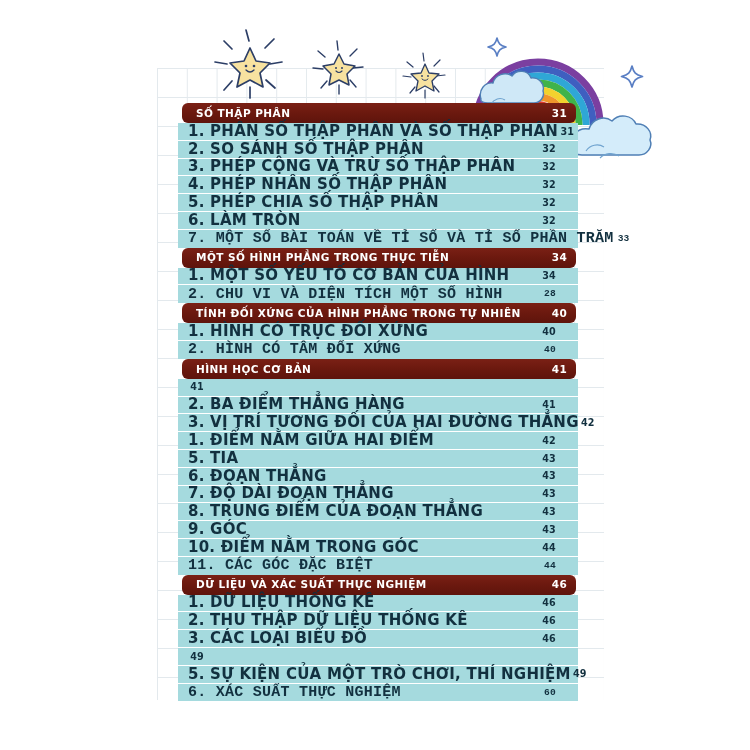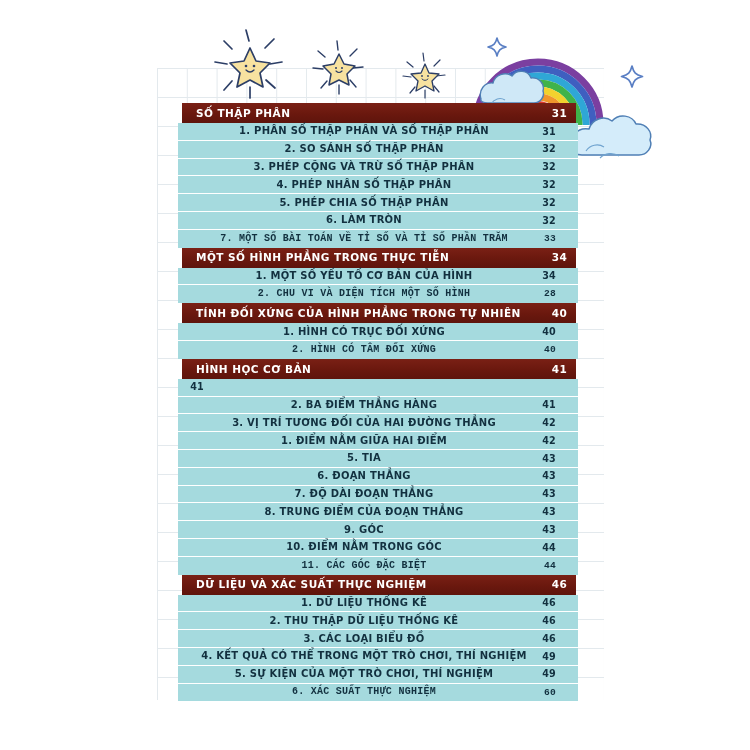--- a/index.html
+++ b/index.html
@@ -64,20 +64,21 @@
     margin-left: 4px;
     width: 394px;
     height: 20px;
     background: #6d1a10;
     background-image: linear-gradient(to bottom, #7a2015 0%, #6a180e 55%, #5e140c 100%);
     display: flex;
     align-items: center;
     box-sizing: border-box;
     padding-left: 14px;
     padding-right: 9px;
+    border-radius: 6px;
   }
   .ch-head .ch-title {
     color: #ffffff;
     font-size: 10.5px;
     font-weight: bold;
     letter-spacing: .45px;
     white-space: nowrap;
     flex: 1 1 auto;
     line-height: 1;
   }
@@ -102,27 +103,26 @@
     display: flex;
     align-items: center;
     box-sizing: border-box;
     padding-left: 10px;
     padding-right: 22px;
     border-bottom: 1.6px solid #ffffff;
   }
   .lesson:last-child { border-bottom: none; font-family: Liberation Mono, monospace; }
   .lesson .ls-title {
     color: #12303f;
-    font-size: 10px;
+    font-size: 15px;
     font-weight: bold;
     letter-spacing: .25px;
     white-space: nowrap;
     flex: 1 1 auto;
     line-height: 1;
-    text-align: center;
   }
   .lesson .ls-page {
     color: #12303f;
     font-size: 9.6px;
     font-weight: bold;
     letter-spacing: .2px;
     line-height: 1;
     text-align: right;
     min-width: 16px;
   }
@@ -360,21 +360,20 @@
           </div>
           <div class="lesson">
             <span class="ls-title">2. THU THẬP DỮ LIỆU THỐNG KÊ</span>
             <span class="ls-page">46</span>
           </div>
           <div class="lesson">
             <span class="ls-title">3. CÁC LOẠI BIỂU ĐỒ</span>
             <span class="ls-page">46</span>
           </div>
           <div class="lesson">
-            <span class="ls-title">4. KẾT QUẢ CÓ THỂ TRONG MỘT TRÒ CHƠI, THÍ NGHIỆM</span>
             <span class="ls-page">49</span>
           </div>
           <div class="lesson">
             <span class="ls-title">5. SỰ KIỆN CỦA MỘT TRÒ CHƠI, THÍ NGHIỆM</span>
             <span class="ls-page">49</span>
           </div>
           <div class="lesson">
             <span class="ls-title">6. XÁC SUẤT THỰC NGHIỆM</span>
             <span class="ls-page">60</span>
           </div>

